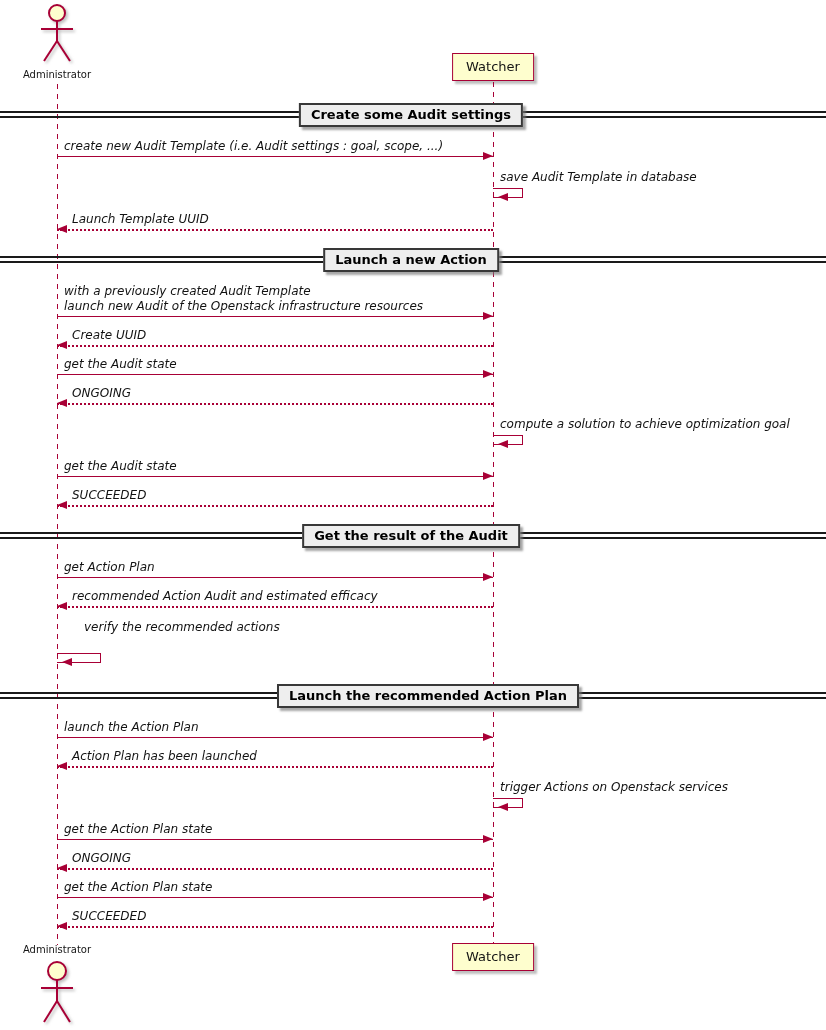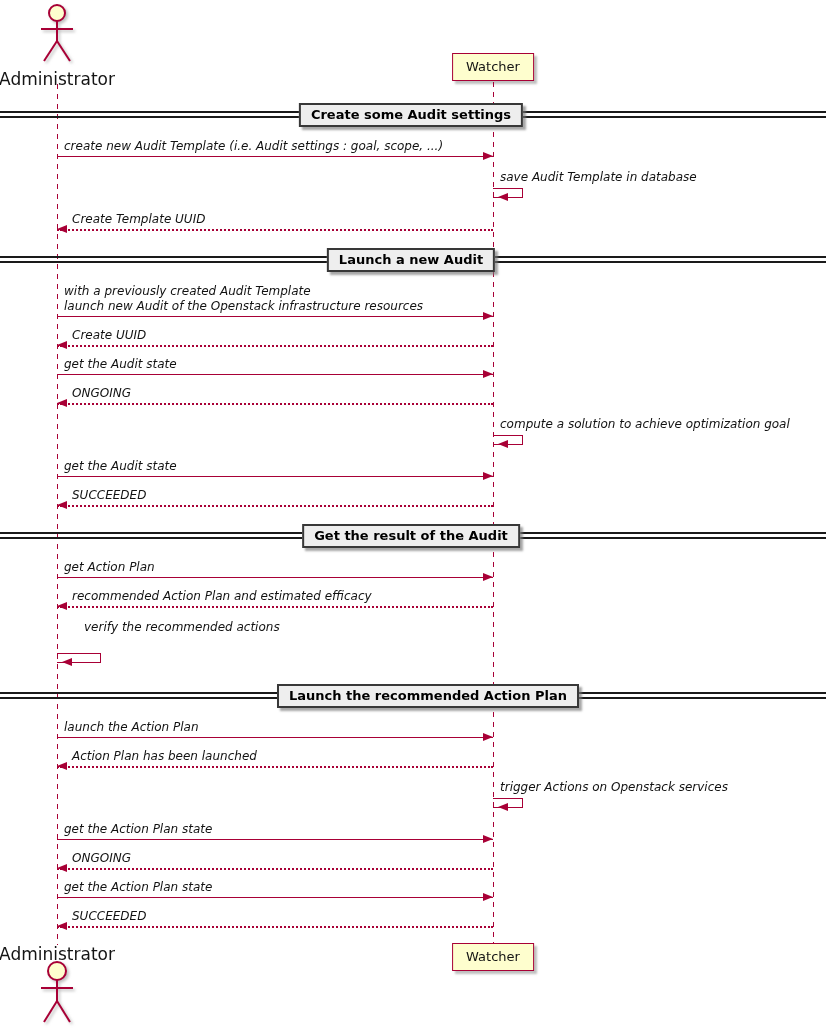--- a/index.html
+++ b/index.html
@@ -27,21 +27,21 @@
     position: absolute;
     width: 1px;
     background: repeating-linear-gradient(180deg, var(--accent) 0 5px, transparent 5px 10px);
   }
 
   
   .actor-svg { position: absolute; filter: drop-shadow(2px 2px 1.5px rgba(140,140,140,0.55)); }
   .actor-label {
     position: absolute;
     transform: translateX(-50%);
-    font-size: 17px;
+    font-size: 10px;
     white-space: nowrap;
     color: var(--ink);
   }
 
   
   .pbox {
     position: absolute;
     transform: translateX(-50%);
     background: var(--pfill);
     border: 1.5px solid var(--accent);
@@ -108,27 +108,27 @@
         <div>create new Audit Template (i.e. Audit settings : goal, scope, ...)</div>
       </div>
       <div class="mline" style="left: 57px; top: 156px; width: 436px;"></div>
       <div class="ah right" style="left: 483px; top: 152px;"></div>
       <div class="mtext" style="left: 500px; top: 170px;">
         <div>save Audit Template in database</div>
       </div>
       <div class="selfloop" style="left: 493px; top: 188px; width: 30px;"></div>
       <div class="ah left" style="left: 498px; top: 193px;"></div>
       <div class="mtext" style="left: 72px; top: 212px;">
-        <div>Create Template UUID</div>
+        <div>Launch Template UUID</div>
       </div>
       <div class="mline dotted" style="left: 57px; top: 229px; width: 436px;"></div>
       <div class="ah left" style="left: 57px; top: 225px;"></div>
       <div class="divline" style="top: 256px;"></div>
       <div class="divline" style="top: 261px;"></div>
-      <div class="divbox" style="left: 411px; top: 248px;">Launch a new Audit</div>
+      <div class="divbox" style="left: 411px; top: 248px;">Launch a new Action</div>
       <div class="mtext" style="left: 64px; top: 284px;">
         <div>with a previously created Audit Template</div>
         <div>launch new Audit of the Openstack infrastructure resources</div>
       </div>
       <div class="mline" style="left: 57px; top: 316px; width: 436px;"></div>
       <div class="ah right" style="left: 483px; top: 312px;"></div>
       <div class="mtext" style="left: 72px; top: 328px;">
         <div>Create UUID</div>
       </div>
       <div class="mline dotted" style="left: 57px; top: 345px; width: 436px;"></div>
@@ -160,21 +160,21 @@
       <div class="ah left" style="left: 57px; top: 501px;"></div>
       <div class="divline" style="top: 532px;"></div>
       <div class="divline" style="top: 537px;"></div>
       <div class="divbox" style="left: 411px; top: 524px;">Get the result of the Audit</div>
       <div class="mtext" style="left: 64px; top: 560px;">
         <div>get Action Plan</div>
       </div>
       <div class="mline" style="left: 57px; top: 577px; width: 436px;"></div>
       <div class="ah right" style="left: 483px; top: 573px;"></div>
       <div class="mtext" style="left: 72px; top: 589px;">
-        <div>recommended Action Plan and estimated efficacy</div>
+        <div>recommended Action Audit and estimated efficacy</div>
       </div>
       <div class="mline dotted" style="left: 57px; top: 606px; width: 436px;"></div>
       <div class="ah left" style="left: 57px; top: 602px;"></div>
       <div class="mtext" style="left: 64px; top: 620px; margin-left: 20px;">
         <div>verify the recommended actions</div>
       </div>
       <div class="selfloop" style="left: 57px; top: 653px; width: 44px;"></div>
       <div class="ah left" style="left: 62px; top: 658px;"></div>
       <div class="divline" style="top: 692px;"></div>
       <div class="divline" style="top: 697px;"></div>

